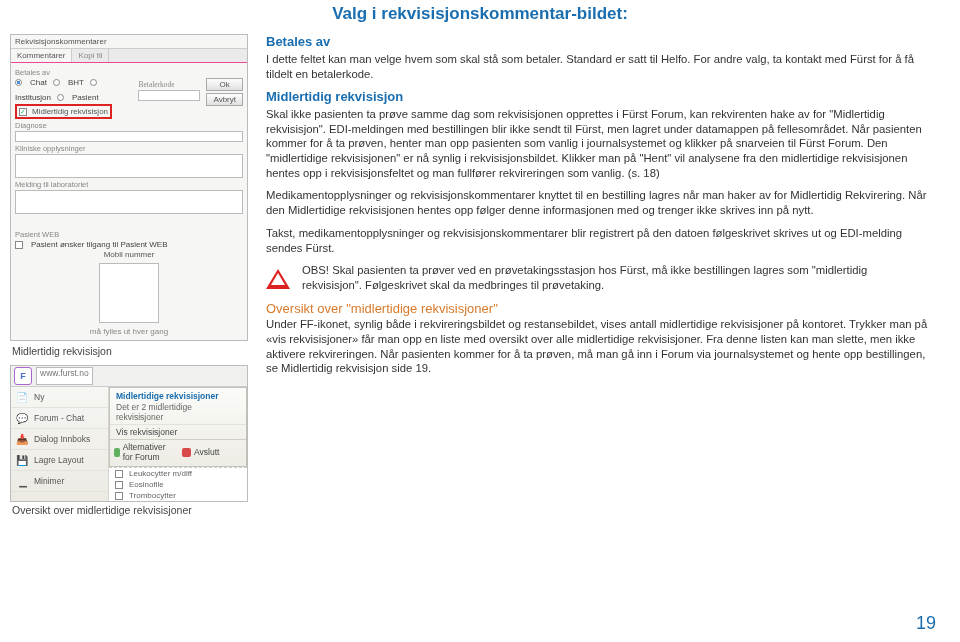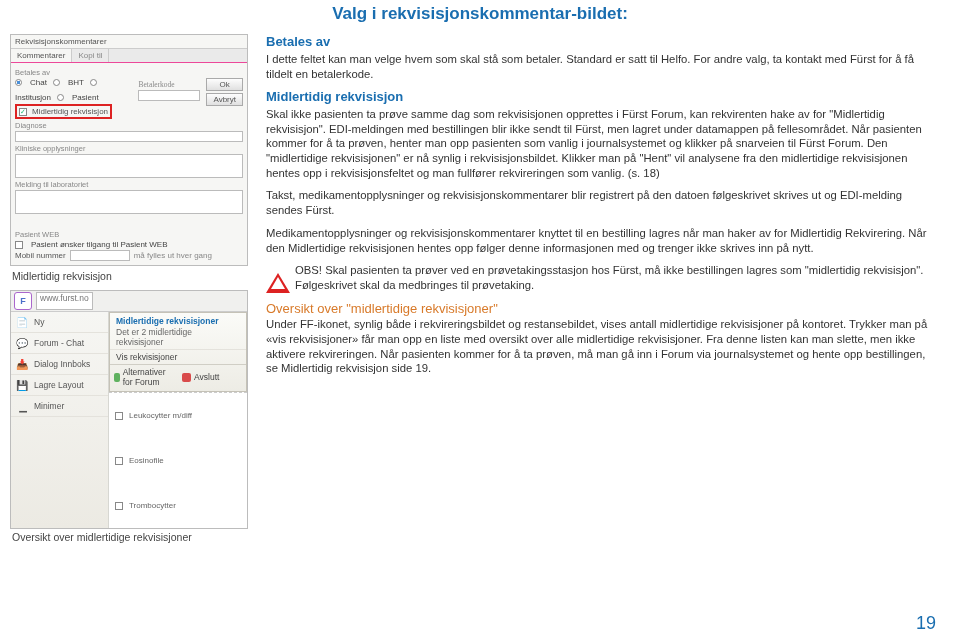--- a/index.html
+++ b/index.html
@@ -51,21 +51,21 @@
     background: #f6f6f4;
   }
   .panel-tabs .tab.inactive { background:#eaeaea; color:#888; }
   .panel-body { padding: 3px 4px; }
   .tiny-label { color:#888; font-size:7.5px; margin: 2px 0 1px; }
   .radio-row { display:flex; gap:6px; align-items:center; flex-wrap:wrap; font-size:8px; color:#444;}
   .radio-row .dot { width:7px; height:7px; border:1px solid #888; border-radius:50%; display:inline-block; margin-right:2px; background:#fff;}
   .radio-row .dot.sel { background: radial-gradient(#4a90d9 40%, #fff 45%); }
   .chk { width:8px; height:8px; border:1px solid #888; display:inline-block; background:#fff; margin-right:2px;}
   .chk.sel::after{ content:"✓"; font-size:7px; color:#2b7; position:relative; top:-2px; left:0;}
-  .field-row { display:flex; align-items:center; gap:4px; margin:1px 0; }
+  .field-row { display:flex; align-items:center; gap:4px; margin:1px 0;flex-direction:column; }
   .fake-input { border:1px solid #bbb; background:#fff; height:11px; flex:1; }
   .fake-input.lg { height:24px; }
   .hl-red { border:2px solid #d22; padding:1px 2px; display:inline-flex; align-items:center; gap:3px; }
   .btn-pair { display:flex; flex-direction:column; gap:2px; }
   .btn-pair .b { border:1px solid #aaa; background:linear-gradient(#fdfdfd,#e0e0e0); padding:1px 6px; font-size:8px; text-align:center; }
   .caption-label {
     font-size: 10.5px;
     color: #444;
     margin: 2px 0 8px 2px;
   }
@@ -74,21 +74,21 @@
     border:1px solid #bcbcbc;
     background:#f9f9f8;
     font-size:8.5px;
   }
   .menu-shot .addr { display:flex; border-bottom:1px solid #ccc; padding:1px 3px; background:#f0f0ee;}
   .menu-shot .addr .box { border:1px solid #bbb; background:#fff; padding:0 3px; color:#777;}
   .menu-split { display:flex; }
   .menu-left { width:98px; border-right:1px solid #d7d7d2; background:linear-gradient(#f6f6f3,#eceae3); }
   .menu-right { flex:1; background:#fff; }
   .menu-item { display:flex; align-items:center; gap:4px; padding:3px 5px; border-bottom:1px solid #e4e2dc; color:#555;}
-  .menu-item.list { padding:18px 6px; border:0; font-size:8px; color:#666;}
+  .menu-item.list { padding:1px 6px; border:0; font-size:8px; color:#666;}
   .menu-item.hr { border-top:1px dashed #ccc; }
   .menu-item .ico { width:14px; height:14px; display:inline-flex; align-items:center; justify-content:center; font-size:10px;}
   .submenu {
     border:1px solid #c5c2b7; background:linear-gradient(#fbfbf8,#edece5);
     padding:2px 0; font-size:8.5px; color:#444;
   }
   .submenu .sm-title { color:#1a6eb0; font-weight:bold; padding:1px 6px;}
   .submenu .sm-item { padding:2px 6px; border-top:1px solid #e4e2dc; }
   .submenu .sm-foot { display:flex; border-top:1px solid #d0cec5; }
   .submenu .sm-foot div { flex:1; padding:2px 4px; display:flex; align-items:center; gap:3px;}
@@ -97,21 +97,21 @@
   .ff-logo {
     width:18px;height:18px;border:1px solid #a6c;
     display:inline-flex;align-items:center;justify-content:center;
     font-size:9px;font-weight:bold;color:#4b6fc9;background:#fff;
     border-radius:3px;
   }
   
   .h-blue { color:#1a6eb0; font-size:13px; font-weight:bold; margin-bottom:1px; }
   .h-orange { color:#d87a2a; font-size:13px; margin-top:8px; }
   .para { font-size:11.3px; margin-bottom:8px; }
-  .obs-row { display:flex; gap:5px; align-items:flex-end; margin-top:8px; }
+  .obs-row { display:flex; gap:12px; align-items:center; margin-top:8px; }
   .warn-tri {
     width:0; height:0;
     border-left:12px solid transparent;
     border-right:12px solid transparent;
     border-bottom:20px solid #d22;
     position:relative; flex:0 0 auto; margin-top:2px;
   }
   .warn-tri::after{
     content:""; position:absolute; left:-7px; top:4px;
     width:0;height:0;
@@ -251,23 +251,23 @@
     <div class="caption-label">Oversikt over midlertidige rekvisisjoner</div>
   </div>
 
   <div class="right-col">
     <div class="h-blue">Betales av</div>
     <div class="para">I dette feltet kan man velge hvem som skal stå som betaler. Standard er satt til Helfo. For andre valg, ta kontakt med Fürst for å få tildelt en betalerkode.</div>
 
     <div class="h-blue">Midlertidig rekvisisjon</div>
     <div class="para">Skal ikke pasienten ta prøve samme dag som rekvisisjonen opprettes i Fürst Forum, kan rekvirenten hake av for "Midlertidig rekvisisjon". EDI-meldingen med bestillingen blir ikke sendt til Fürst, men lagret under datamappen på fellesområdet. Når pasienten kommer for å ta prøven, henter man opp pasienten som vanlig i journalsystemet og klikker på snarveien til Fürst Forum. Den "midlertidige rekvisisjonen" er nå synlig i rekvisisjonsbildet. Klikker man på "Hent" vil analysene fra den midlertidige rekvisisjonen hentes opp i rekvisisjonsfeltet og man fullfører rekvireringen som vanlig. (s. 18)</div>
 
+    <div class="para">Medikamentopplysninger og rekvisisjonskommentarer knyttet til en bestilling lagres når man haker av for Midlertidig Rekvirering. Når den Midlertidige rekvisisjonen hentes opp følger denne informasjonen med og trenger ikke skrives inn på nytt.</div>
+
     <div class="para">Takst, medikamentopplysninger og rekvisisjonskommentarer blir registrert på den datoen følgeskrivet skrives ut og EDI-melding sendes Fürst.</div>
-
-    <div class="para">Medikamentopplysninger og rekvisisjonskommentarer knyttet til en bestilling lagres når man haker av for Midlertidig Rekvirering. Når den Midlertidige rekvisisjonen hentes opp følger denne informasjonen med og trenger ikke skrives inn på nytt.</div>
 
     <div class="obs-row">
       <div class="warn-tri"></div>
       <div class="para" style="margin:0;">OBS! Skal pasienten ta prøver ved en prøvetakingsstasjon hos Fürst, må ikke bestillingen lagres som "midlertidig rekvisisjon". Følgeskrivet skal da medbringes til prøvetaking.</div>
     </div>
 
     <div class="h-orange">Oversikt over "midlertidige rekvisisjoner"</div>
     <div class="para">Under FF-ikonet, synlig både i rekvireringsbildet og restansebildet, vises antall midlertidige rekvisisjoner på kontoret. Trykker man på «vis rekvisisjoner» får man opp en liste med oversikt over alle midlertidige rekvisisjoner. Fra denne listen kan man slette, men ikke aktivere rekvireringen. Når pasienten kommer for å ta prøven, må man gå inn i Forum via journalsystemet og hente opp bestillingen, se Midlertidig rekvisisjon side 19.</div>
   </div>
 </div>

